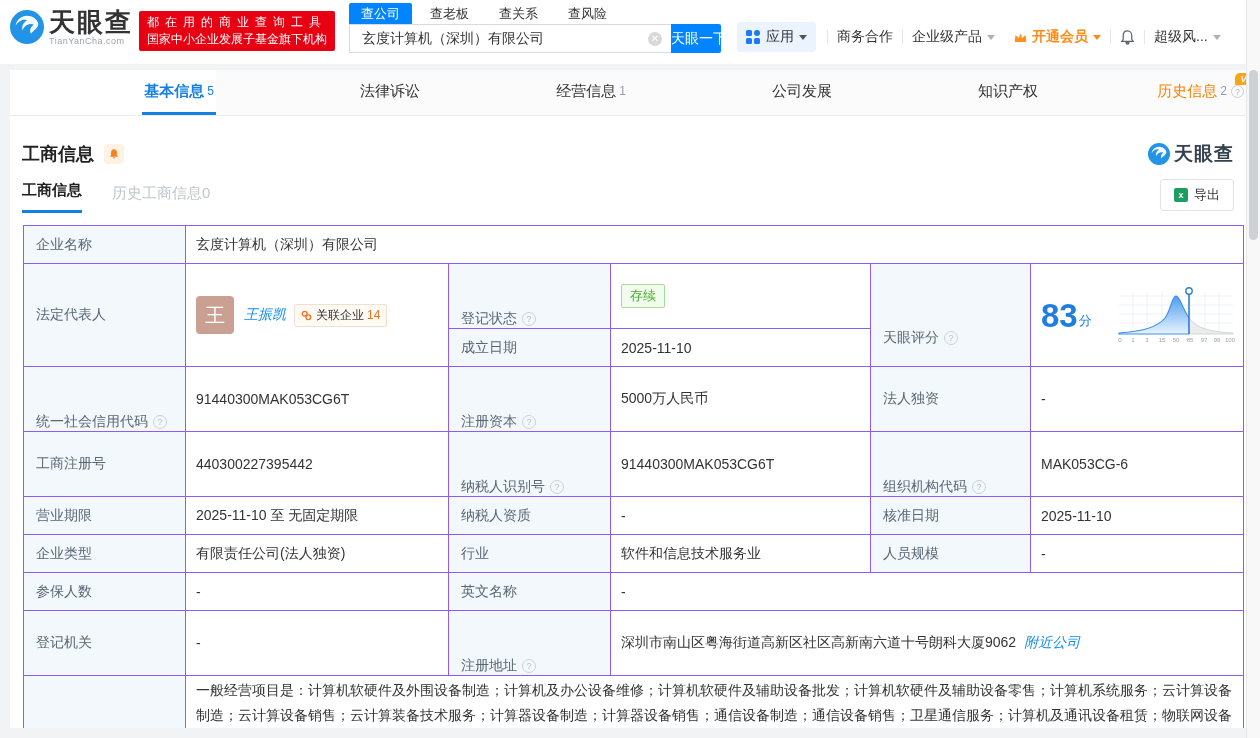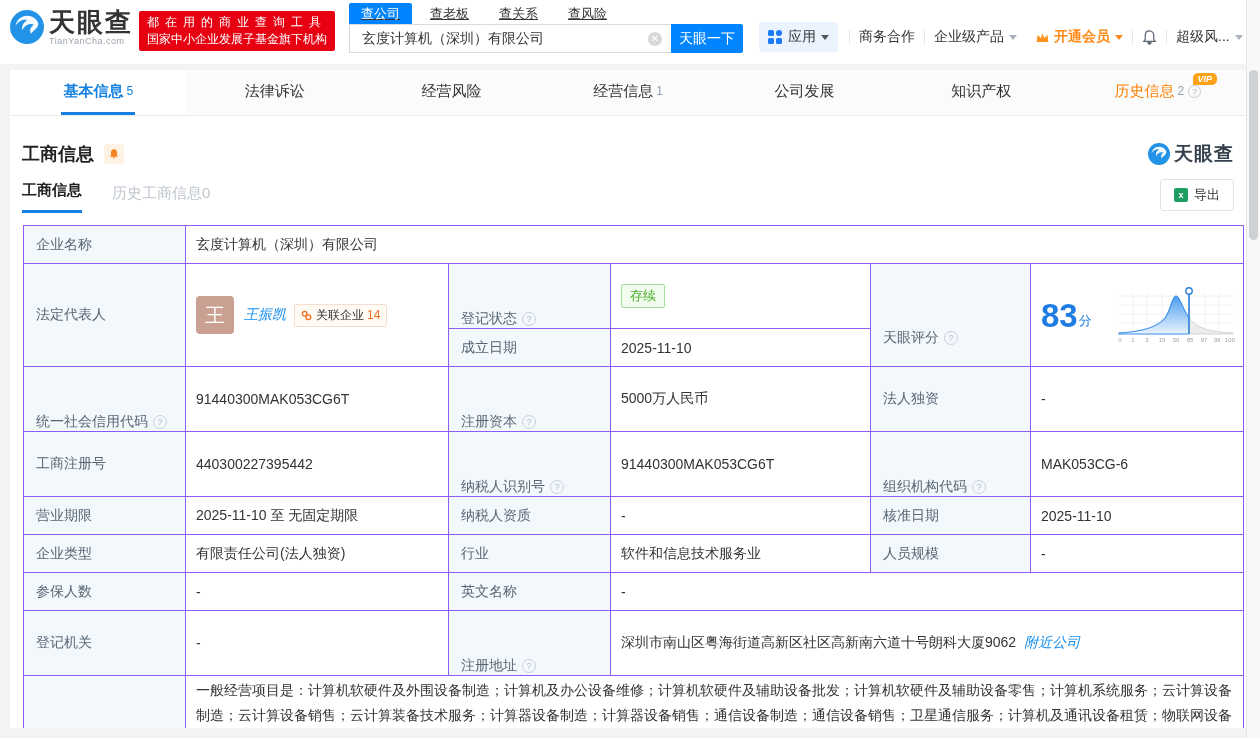--- a/index.html
+++ b/index.html
@@ -7,47 +7,47 @@
 
 .header { background:#fff; height:64px; display:flex; align-items:flex-start; padding:8px 0 0 10px; position:relative; white-space:nowrap;}
 .logo { display:flex; align-items:center; }
 .logo-text { margin-left:5px; }
 .logo-title { font-size:26px; font-weight:bold; color:#333; line-height:28px; letter-spacing:2px; white-space:nowrap;}
 .logo-sub { font-size:9px; color:#9aa4af; letter-spacing:0.5px; white-space:nowrap;}
 .badge-red { margin-left:6px; margin-top:3px; background:#e60012; color:#fff; padding:3px 8px; border-radius:2px; }
 .badge-red .l1 { font-size:12px; letter-spacing:6px; line-height:17px; white-space:nowrap;}
 .badge-red .l2 { font-size:12px; letter-spacing:0px; line-height:17px; white-space:nowrap;}
 .search-wrap { margin-left:14px; margin-top:-5px; }
-.search-tabs { display:flex; align-items:flex-end; font-size:13px; color:#333; height:21px;text-decoration:underline; }
+.search-tabs { display:flex; align-items:flex-end; font-size:13px; color:#333; height:21px; }
 .search-tab { padding:0 12px; margin-right:6px; cursor:pointer; line-height:21px;}
 .search-tab.active { background:#0084ff; color:#fff; border-radius:2px 2px 0 0; }
 .search-bar { display:flex; }
 .search-input-box { position:relative; }
 .search-input { width:322px; height:29px; border:1px solid #d5dbe2; border-right:none; padding:0 30px 0 12px; font-size:14px; color:#333; outline:none; font-family:inherit;}
 .clear-icon { position:absolute; right:9px; top:8px; width:14px; height:14px; background:#d8d8d8; border-radius:50%; color:#fff; font-size:10px; line-height:14px; text-align:center; }
-.search-btn { width:72px; height:29px; background:#0084ff; color:#fff; font-size:14px; border:none; border-radius:0 2px 2px 0; font-family:Liberation Serif, serif; }
+.search-btn { width:50px; height:29px; background:#0084ff; color:#fff; font-size:14px; border:none; border-radius:0 2px 2px 0; font-family:Liberation Serif, serif; }
 .top-menu { display:flex; align-items:center; margin-left:16px; margin-top:13px; font-size:14px; color:#333; height:32px; white-space:nowrap;}
 .menu-apps { display:flex; align-items:center; background:#eaf3fe; border-radius:4px; padding:6px 9px; white-space:nowrap;}
 .apps-icon { width:14px; height:14px; margin-right:6px; position:relative; flex:none;}
 .apps-icon i { position:absolute; width:6px; height:6px; background:#1a7af8; border-radius:1.5px; }
 .apps-icon i:nth-child(1){left:0;top:0;}
 .apps-icon i:nth-child(2){right:0;top:0;border-radius:50%;}
 .apps-icon i:nth-child(3){left:0;bottom:0;}
 .apps-icon i:nth-child(4){right:0;bottom:0;}
 .caret { display:inline-block; width:0; height:0; border-left:4px solid transparent; border-right:4px solid transparent; border-top:5px solid #555; margin-left:5px; vertical-align:middle;}
 .caret.gray{ border-top-color:#aab2bd; }
 .caret.orange{ border-top-color:#ff8c1a; }
 .menu-item { margin:0 9px; white-space:nowrap;}
 .menu-div { width:1px; height:14px; background:#e3e6ea; flex:none;}
 .vip-link { color:#ff8c1a; font-weight:bold; white-space:nowrap; margin:0 9px; display:flex; align-items:center;text-align:center;}
 .crown { margin-right:4px; display:flex; align-items:center;}
 .bell-icon { margin:0 8px; display:flex; align-items:center;}
 
 .navbar { margin-left:10px; width:1236px; height:46px; margin-top:6px; background:#fbfbfc; display:flex; border-bottom:1px solid #ebebeb; }
-.nav-tab { flex:1; display:flex; justify-content:center; font-size:15px; color:#333; cursor:pointer;}
+.nav-tab { flex:1; display:flex; justify-content:flex-end; font-size:15px; color:#333; cursor:pointer;}
 .nav-tab .inner { display:flex; align-items:center; height:100%; border-bottom:3px solid transparent; position:relative; padding:0 2px;}
 .nav-tab.active { background:#fff; }
 .nav-tab.active .inner { border-bottom-color:#1580e0; color:#1580e0; font-weight:bold; }
 .nav-count { font-size:12px; color:#92a0ad; margin-left:3px; }
 .nav-tab.active .nav-count { color:#1580e0; font-weight:normal;}
 .nav-tab.orange .inner { color:#ff8000; }
 .nav-help { width:13px; height:13px; border:1px solid #c9ced4; color:#b6bcc3; border-radius:50%; font-size:9px; line-height:12px; text-align:center; margin-left:4px;}
 .vip-badge { position:absolute; top:3px; right:-14px; background:#ffa215; color:#fff; font-size:9px; font-weight:bold; padding:1px 5px; border-radius:5px 5px 5px 1px; font-style:italic;}
 
 .card { margin-left:10px; width:1236px; background:#fff; height:612px; padding:25px 8px 0 12px; }
@@ -159,25 +159,20 @@
 <div class="navbar">
   <div class="nav-tab active">
       <div class="inner">
         <span>基本信息</span>
         <span class="nav-count">5</span>
       </div>
     </div>
   <div class="nav-tab">
       <div class="inner">
         <span>法律诉讼</span>
-      </div>
-    </div>
-  <div class="nav-tab">
-      <div class="inner">
-        <span>经营风险</span>
       </div>
     </div>
   <div class="nav-tab">
       <div class="inner">
         <span>经营信息</span>
         <span class="nav-count">1</span>
       </div>
     </div>
   <div class="nav-tab">
       <div class="inner">

